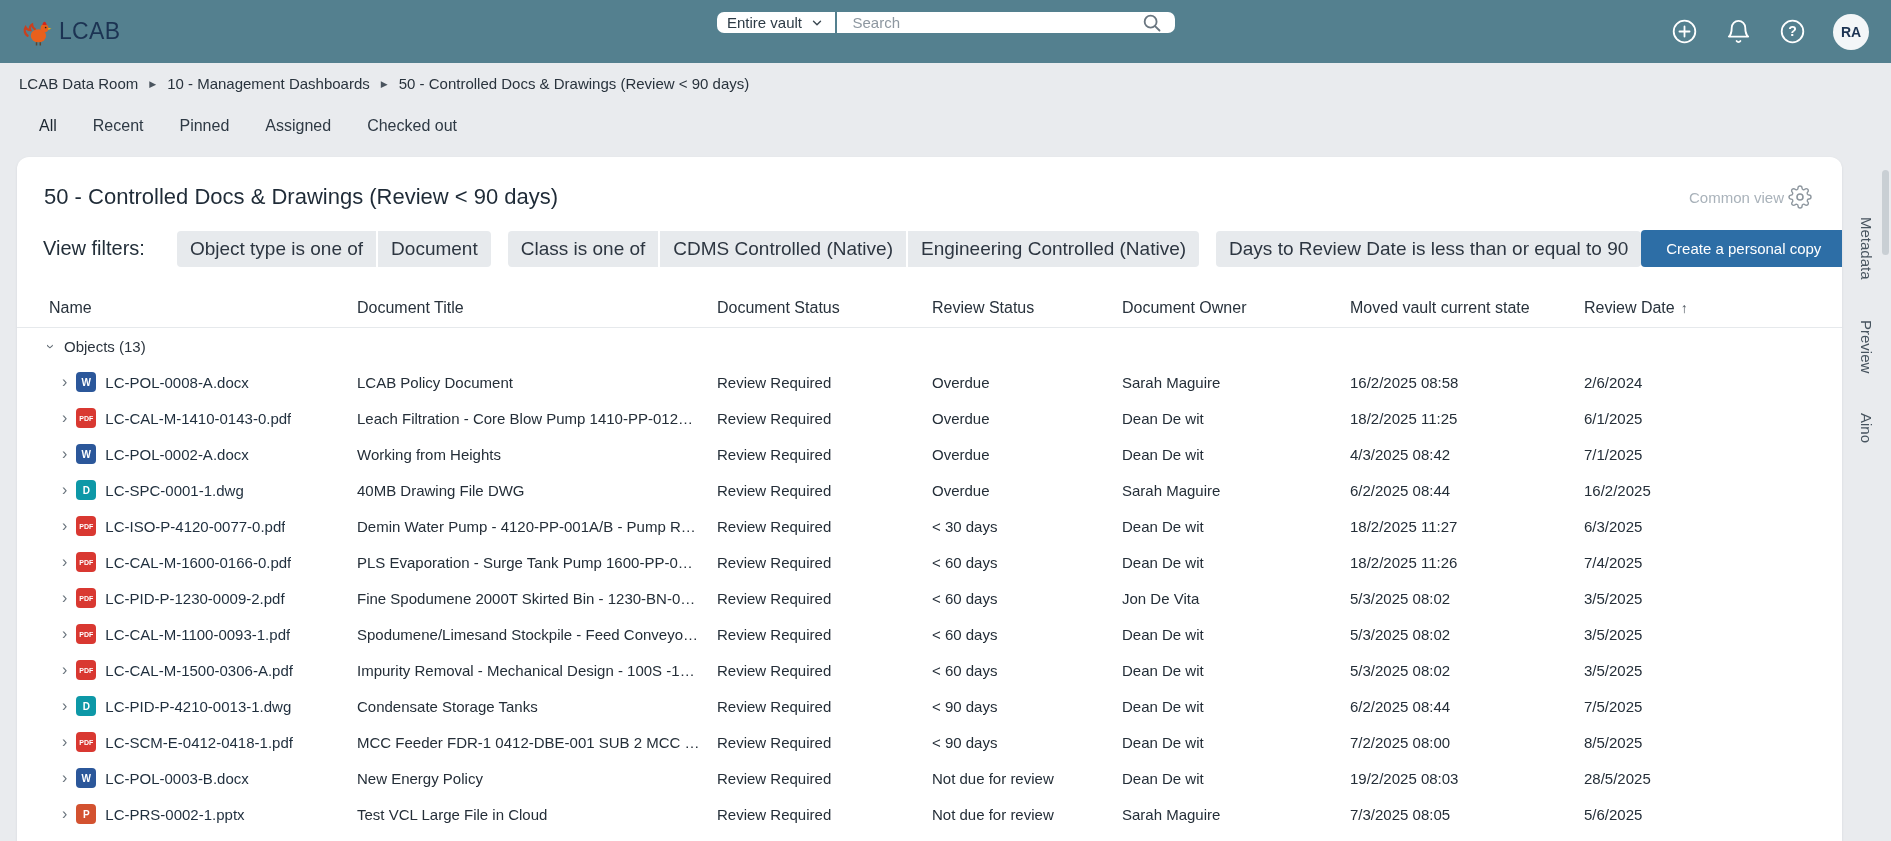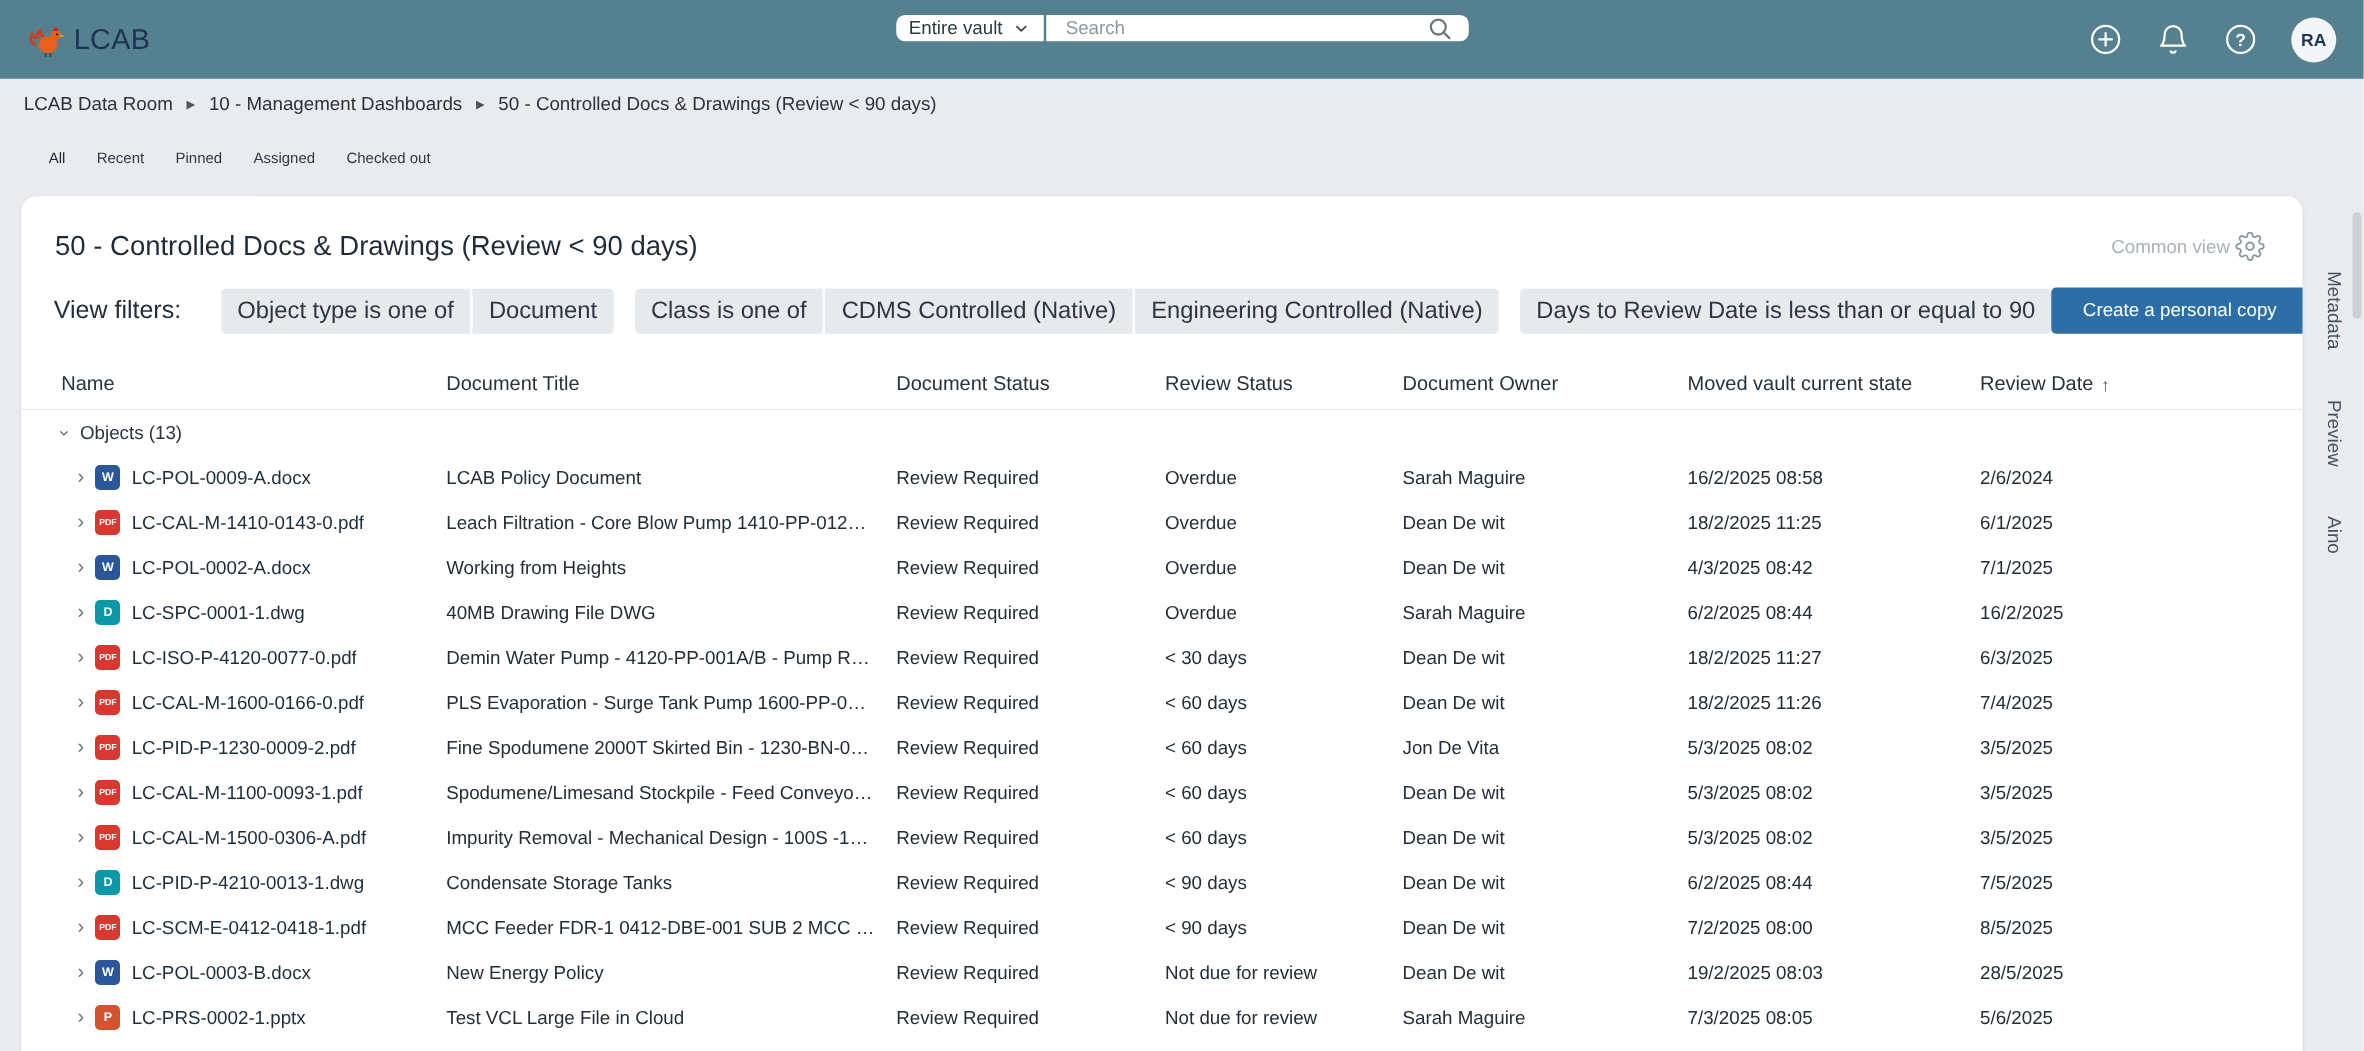--- a/index.html
+++ b/index.html
@@ -21,21 +21,21 @@
 .search-input{flex:1;border:none;outline:none;font-size:15px;color:#2c3a45;font-family:inherit;background:transparent}
 .search-input::placeholder{color:#8d97a0}
 .topbar-actions{margin-left:auto;display:flex;align-items:center;gap:27px}
 .tb-icon{width:27px;height:27px;cursor:pointer;flex:none}
 .avatar{width:36px;height:36px;border-radius:50%;background:#f3f6f8;color:#1c3353;font-size:14px;font-weight:bold;display:flex;align-items:center;justify-content:center;cursor:pointer}
 
 
 .breadcrumb{height:41px;display:flex;align-items:center;padding-left:19px;font-size:15px;color:#29333d}
 .bc-item{cursor:pointer;white-space:nowrap}
 .bc-sep{font-size:9px;color:#4a545e;margin:0 11px}
-.tabs{height:43px;display:flex;align-items:center;padding-left:39px;gap:25px;font-size:12px;color:#2e3944}
+.tabs{height:43px;display:flex;align-items:center;padding-left:39px;gap:36px;font-size:16px;color:#2e3944}
 .tab{cursor:pointer}
 .tab.active{color:#1d2731}
 
 
 .card{margin:10px 49px 0 17px;background:#fff;border-radius:12px;height:700px;box-shadow:0 1px 3px rgba(20,30,40,.08);overflow:hidden;position:relative}
 .card-header{display:flex;align-items:center;padding:27px 30px 0 27px}
 .view-title{font-size:22px;font-weight:500;color:#1f2b37}
 .header-right{margin-left:auto;display:flex;align-items:center;gap:4px}
 .common-view{font-size:15px;color:#a9b2ba}
 .gear{width:24px;height:24px;cursor:pointer}
@@ -197,21 +197,21 @@
   <div class="group-row">
     <span class="chev-down">›</span>
     <span>Objects (13)</span>
   </div>
 
   <div>
   <div class="grid trow">
     <div class="cell name-cell">
       <span class="row-chev">›</span>
       <span class="ficon ft-word">W</span>
-      <span class="fname">LC-POL-0009-A.docx</span>
+      <span class="fname">LC-POL-0008-A.docx</span>
     </div>
     <div class="cell">LCAB Policy Document</div>
     <div class="cell">Review Required</div>
     <div class="cell">Overdue</div>
     <div class="cell">Sarah Maguire</div>
     <div class="cell">16/2/2025 08:58</div>
     <div class="cell">2/6/2024</div>
   </div>
 
   <div class="grid trow">

